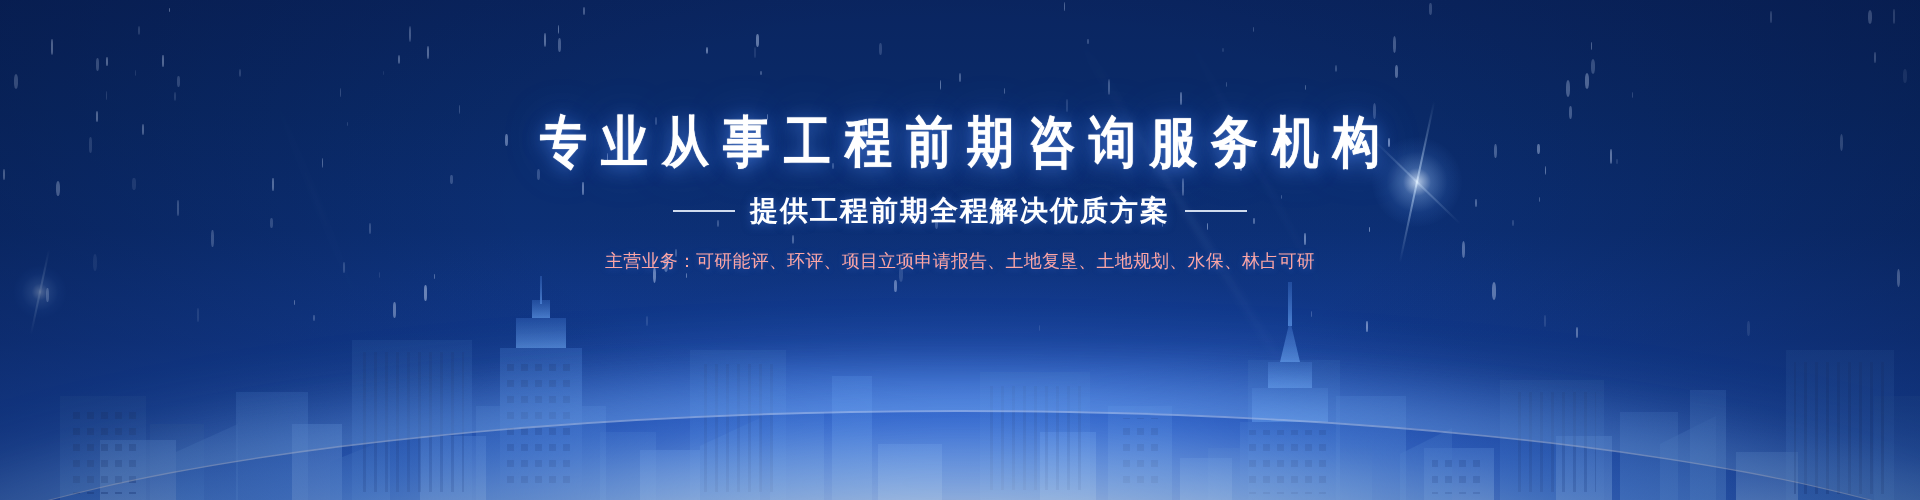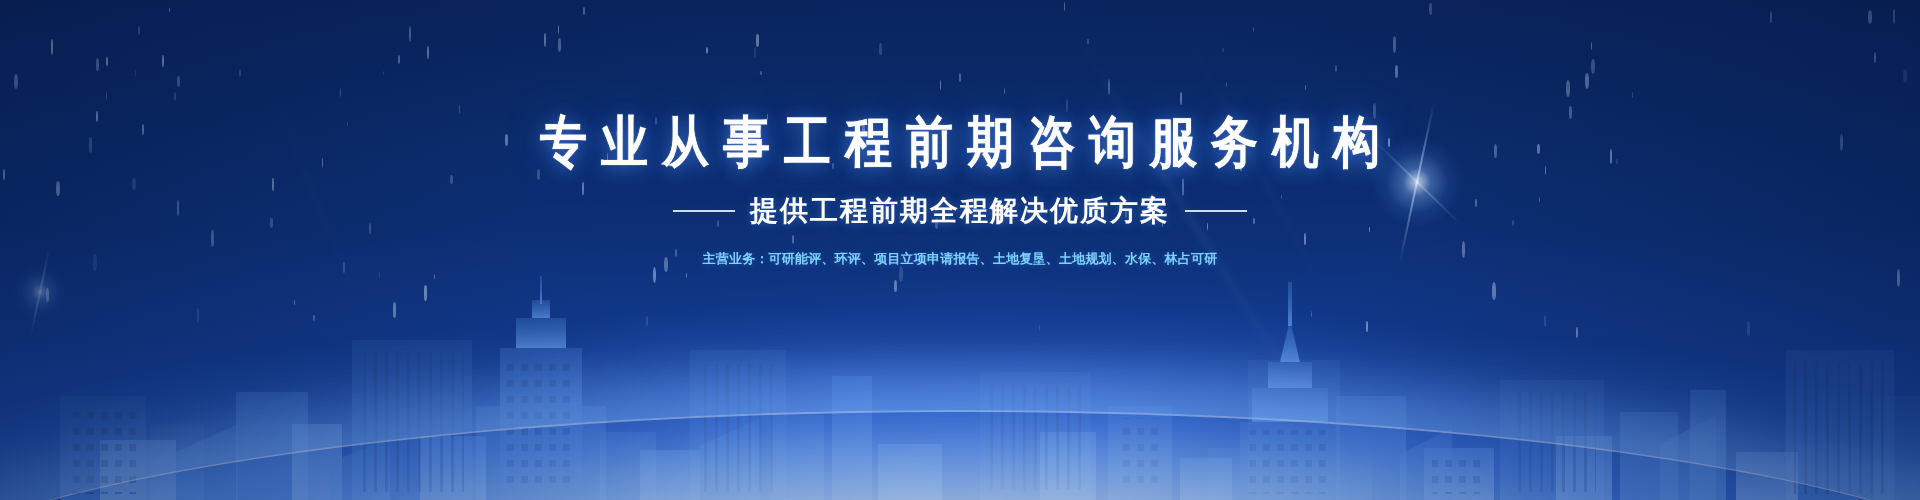--- a/index.html
+++ b/index.html
@@ -172,25 +172,25 @@
     font-size: 28px;
     line-height: 1;
     font-weight: 700;
     letter-spacing: 2px;
     color: #ffffff;
     text-shadow: 0 1px 10px rgba(80,140,250,0.5);
   }
 
   .services {
     margin-top: 27px;
-    font-size: 13px;
+    font-size: 18px;
     line-height: 1;
-    font-weight: 700;
+    font-weight: 400;
     letter-spacing: 0.2px;
-    color: #7dd3fc;
+    color: #fca5a5;
     text-shadow: 0 1px 6px rgba(60,120,230,0.45);
   }
 </style>
 </head>
 <body>
 
 <div class="banner">
 
   <div class="sky"></div>
 

